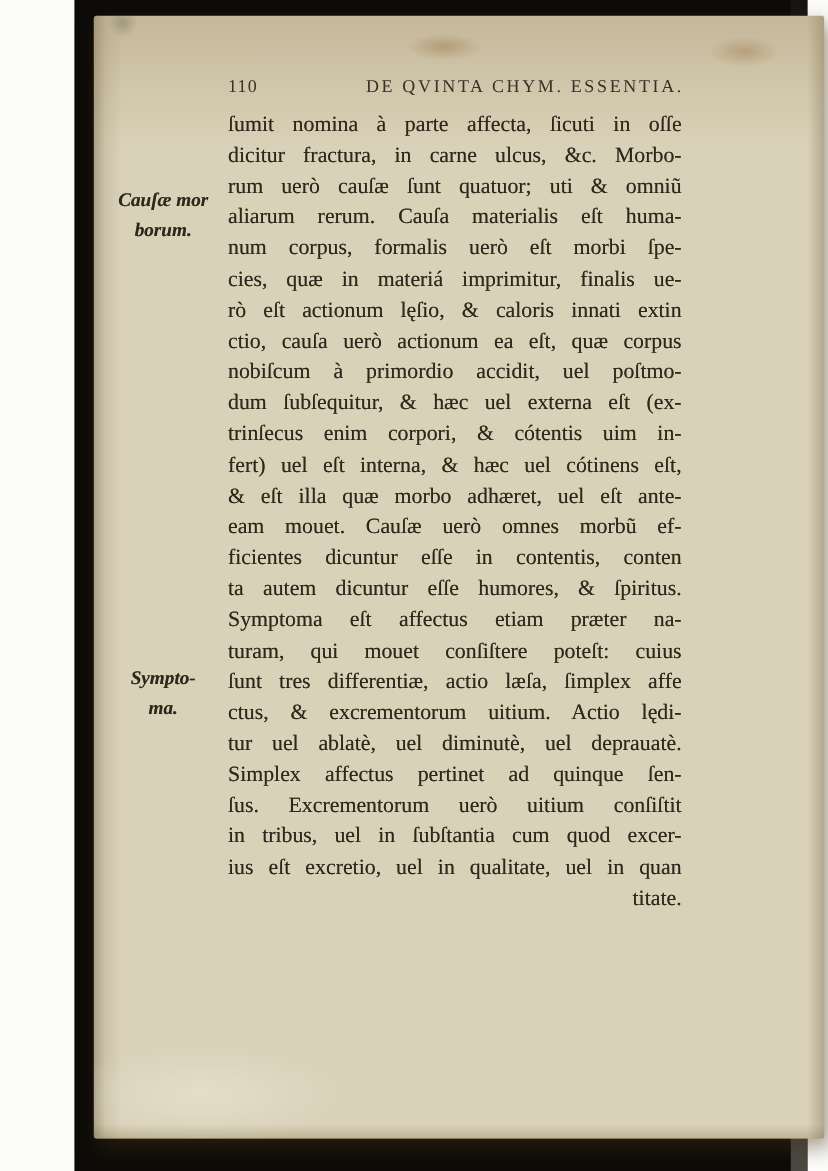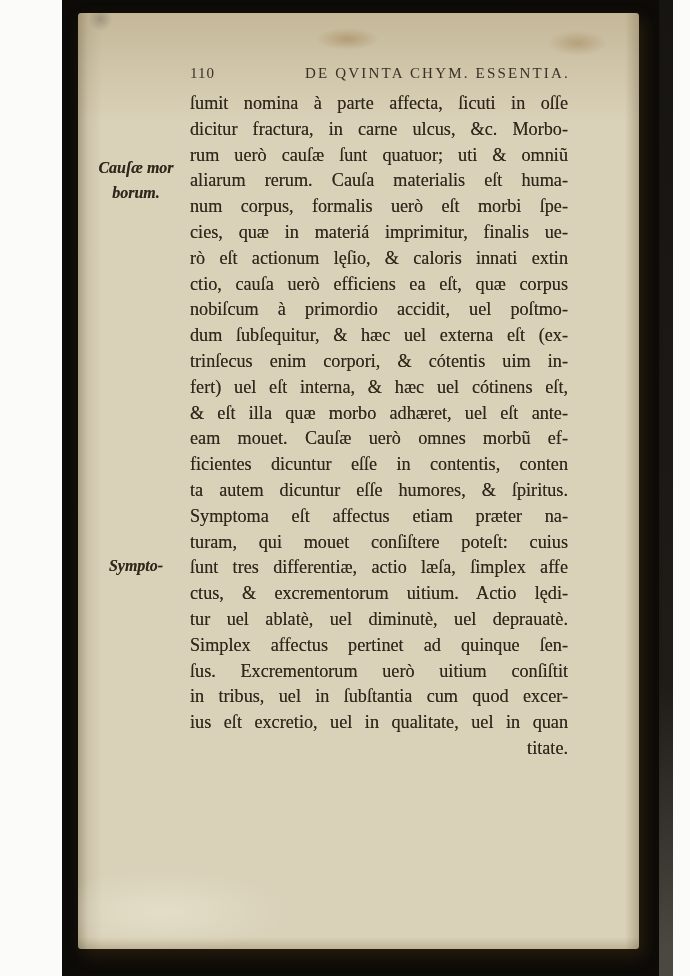--- a/index.html
+++ b/index.html
@@ -23,20 +23,21 @@
     background-image:
       radial-gradient(ellipse 45px 16px at 48% 26px, rgba(146,110,60,.42), transparent 70%),
       radial-gradient(ellipse 42px 18px at 89% 30px, rgba(146,110,60,.38), transparent 70%),
       radial-gradient(circle 16px at 4% 6px, rgba(95,95,82,.38), transparent 75%),
       radial-gradient(ellipse 180px 60px at 15% 96%, rgba(255,255,245,.28), transparent 70%),
       linear-gradient(180deg, rgba(150,125,80,.30) 0px, rgba(150,125,80,.14) 55px, rgba(150,125,80,0) 110px),
       linear-gradient(90deg, rgba(90,75,45,.38) 0px, rgba(90,75,45,.10) 10px, rgba(90,75,45,0) 24px),
       linear-gradient(270deg, rgba(90,75,45,.30) 0px, rgba(90,75,45,0) 14px),
       linear-gradient(0deg, rgba(120,100,60,.28) 0px, rgba(120,100,60,0) 12px);
     box-shadow: 5px 7px 16px rgba(70,50,20,.45);
+    padding-left: 48px;
   }
   .header {
     position:absolute; left:112px; top:52px; width:380px;
     display:flex; align-items:baseline;
     font-size:15px; color:#3a3026; letter-spacing:1px;
   }
   .running-title { flex:1; text-align:right; letter-spacing:2.2px; }
   .body-text {
     position:absolute; left:112px; top:78px; width:378px;
     font-size:18.2px; line-height:25.8px; color:#30271c;
@@ -64,31 +65,32 @@
       <span class="running-title">DE QVINTA CHYM. ESSENTIA.</span>
     </div>
 
     <div class="margin-note note1">
       <div>Cauſæ mor</div>
       <div>borum.</div>
     </div>
 
     <div class="margin-note note2">
       <div>Sympto-</div>
+      <div>ma.</div>
     </div>
 
     <div class="body-text">
       <div class="bl">ſumit nomina à parte affecta, ſicuti in oſſe</div>
       <div class="bl">dicitur fractura, in carne ulcus, &amp;c. Morbo-</div>
       <div class="bl">rum uerò cauſæ ſunt quatuor; uti &amp; omniũ</div>
       <div class="bl">aliarum rerum. Cauſa materialis eſt huma-</div>
       <div class="bl">num corpus, formalis uerò eſt morbi ſpe-</div>
       <div class="bl">cies, quæ in materiá imprimitur, finalis ue-</div>
       <div class="bl">rò eſt actionum lęſio, &amp; caloris innati extin</div>
-      <div class="bl">ctio, cauſa uerò efficiens ea eſt, quæ corpus</div>
+      <div class="bl">ctio, cauſa uerò actionum ea eſt, quæ corpus</div>
       <div class="bl">nobiſcum à primordio accidit, uel poſtmo-</div>
       <div class="bl">dum ſubſequitur, &amp; hæc uel externa eſt (ex-</div>
       <div class="bl">trinſecus enim corpori, &amp; cótentis uim in-</div>
       <div class="bl">fert) uel eſt interna, &amp; hæc uel cótinens eſt,</div>
       <div class="bl">&amp; eſt illa quæ morbo adhæret, uel eſt ante-</div>
       <div class="bl">eam mouet. Cauſæ uerò omnes morbũ ef-</div>
       <div class="bl">ficientes dicuntur eſſe in contentis, conten</div>
       <div class="bl">ta autem dicuntur eſſe humores, &amp; ſpiritus.</div>
       <div class="bl">Symptoma eſt affectus etiam præter na-</div>
       <div class="bl">turam, qui mouet conſiſtere poteſt: cuius</div>

